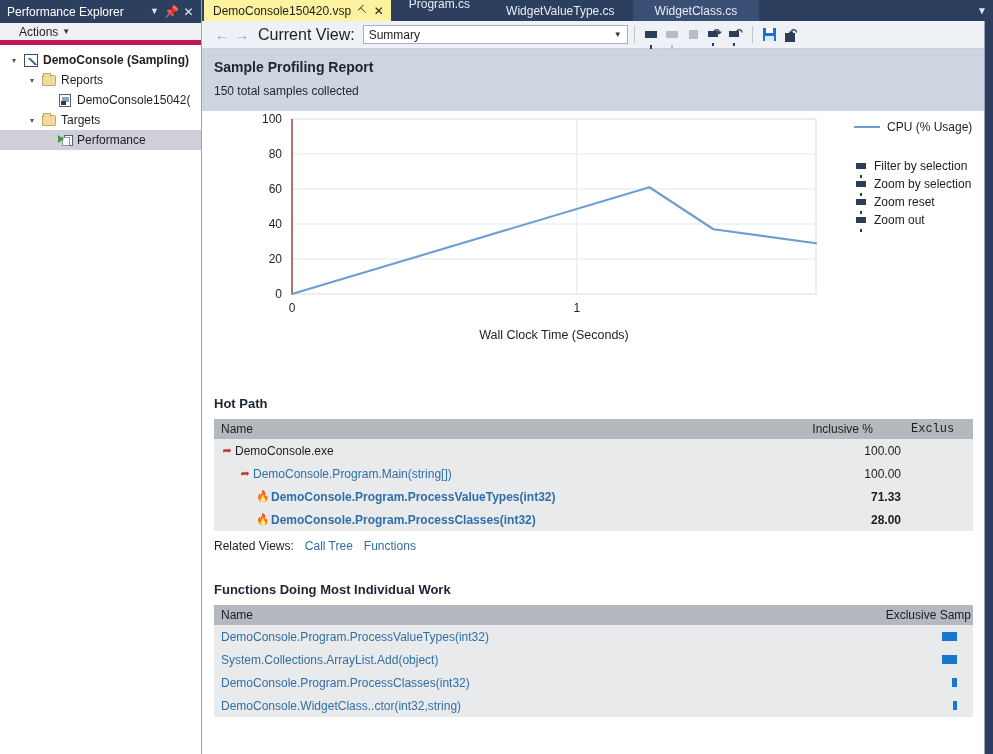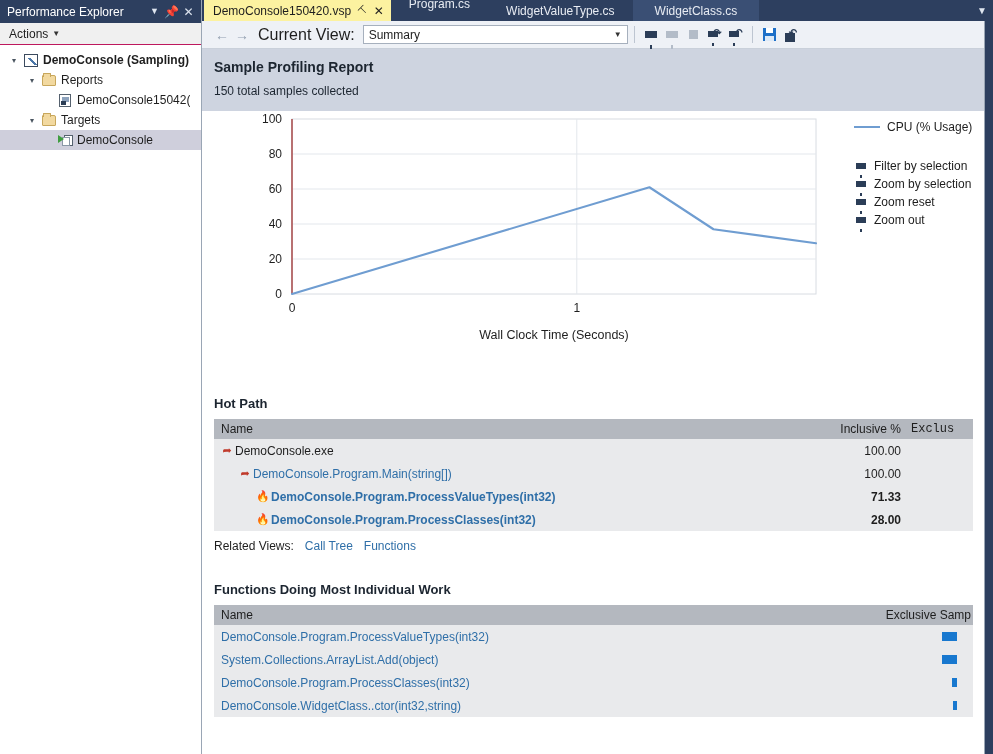--- a/index.html
+++ b/index.html
@@ -39,23 +39,23 @@
     width: 17px; height: 18px;
     display: inline-flex; align-items: center; justify-content: center;
     color: #dfe6f0; font-size: 12px; line-height: 1;
     cursor: default;
   }
   .tb-icon.caret { font-size: 9px; }
 
   #pe-actionbar {
     height: 22px;
     background: #f0f0f0;
-    border-bottom: 1px solid #be185d;
-    display: flex; align-items: center;
-    padding-left: 9px;
+    border-bottom: 5px solid #be185d;
+    display: flex; align-items: center;
+    padding-left: 19px;
     color: #1e1e1e;
   }
   #pe-actions-label { font-size: 12px; }
   .mini-caret { font-size: 8px; margin-left: 4px; color: #333; }
 
   #pe-tree {
     padding-top: 5px;
     font-size: 12px;
   }
   .tree-row {
@@ -312,21 +312,21 @@
   .section { padding: 0 0 0 12px; }
   .section-title {
     font-size: 13px; font-weight: bold; color: #1c2530;
     margin-bottom: 8px;
   }
   .grid { width: 759px; }
   .grid-head {
     height: 20px;
     background: #b4b8bf;
     display: flex; align-items: center;
-    font-size: 12px; color: #1e1e1e;
+    font-size: 12px; color: #1e1e1e; gap: 28px;
   }
   .grid-head .col-name { flex: 1; padding-left: 7px; }
   .grid-body { background: #e9eaec; }
   .grid-row {
     height: 23px;
     display: flex; align-items: center;
     font-size: 12px;
     white-space: nowrap;
   }
   .grid-row .cell-name { flex: 1; display: flex; align-items: center; overflow: hidden; }
@@ -429,21 +429,21 @@
       </div>
 
       <div class="tree-row selected" style="padding-left:56px;">
         <span class="tree-icon">
           <span class="glyph-target">
               <span class="pg"></span>
               <span class="pg2"></span>
               <span class="arrow"></span>
             </span>
         </span>
-        <span class="tree-label">DemoConsole</span>
+        <span class="tree-label">Performance</span>
       </div>
 
     </div>
   </div>
 
   <div id="right-side">
 
     <div id="tabstrip">
       <div class="tab active">
         <span>DemoConsole150420.vsp</span>

